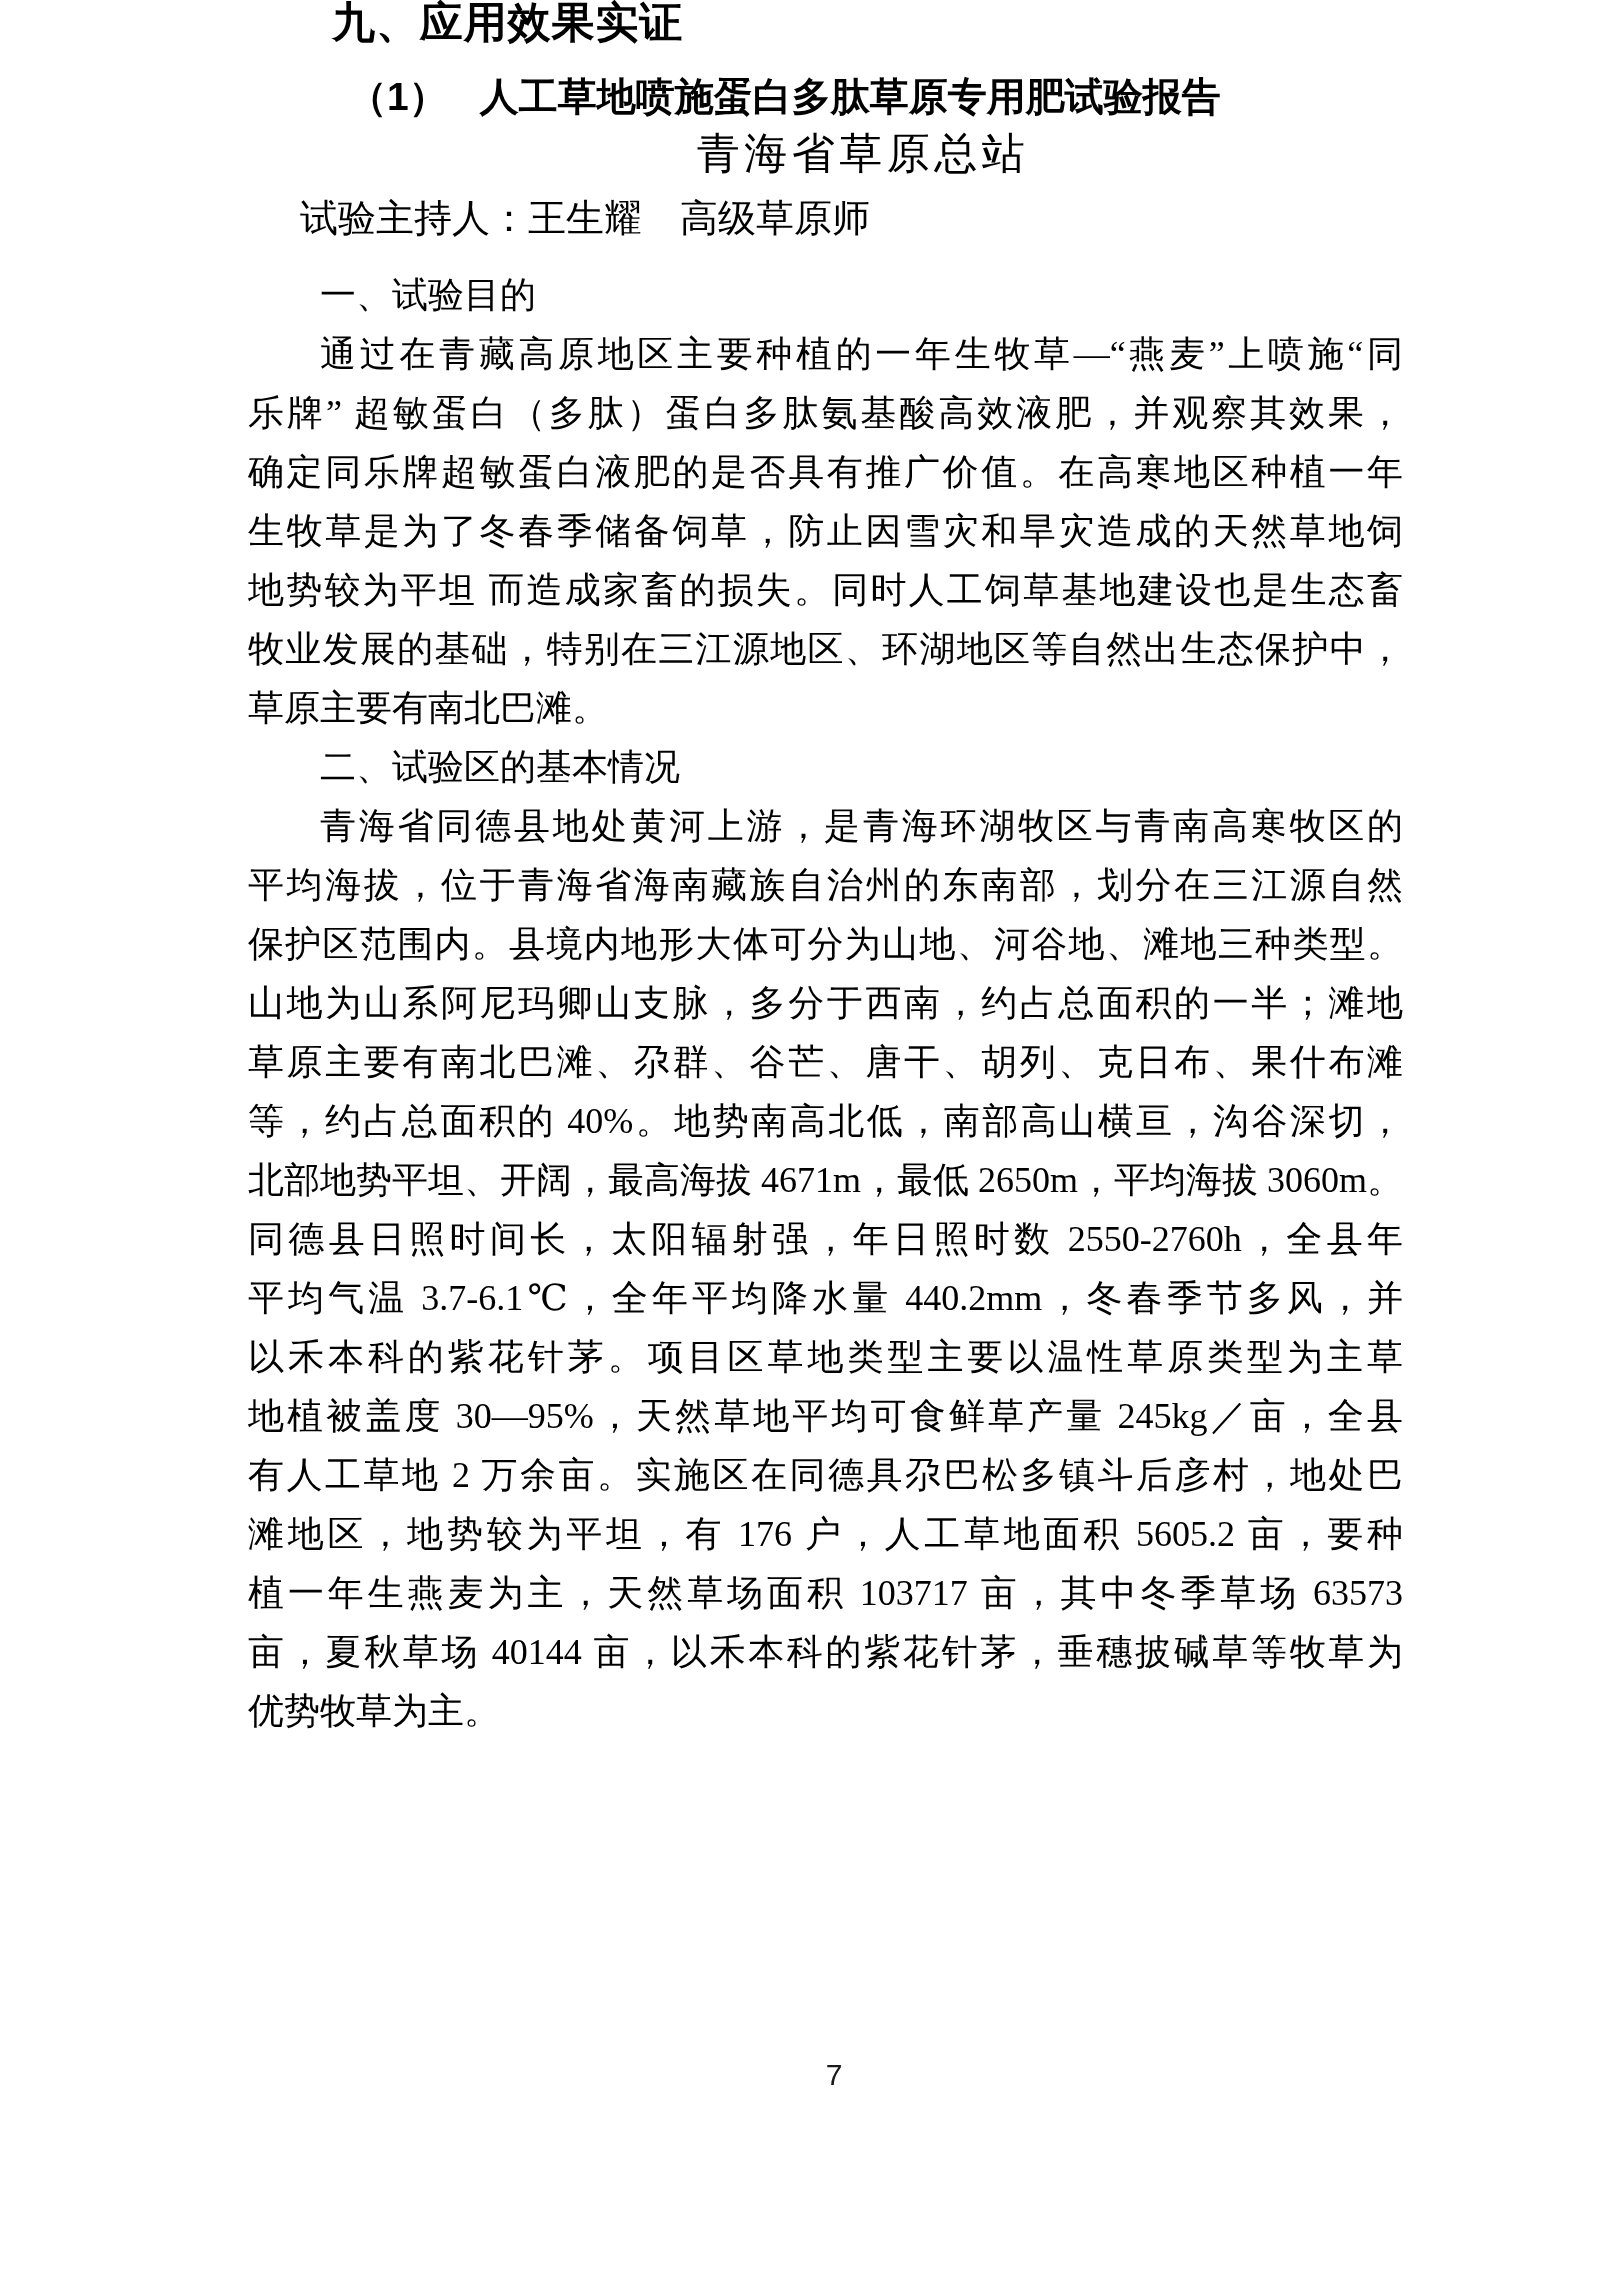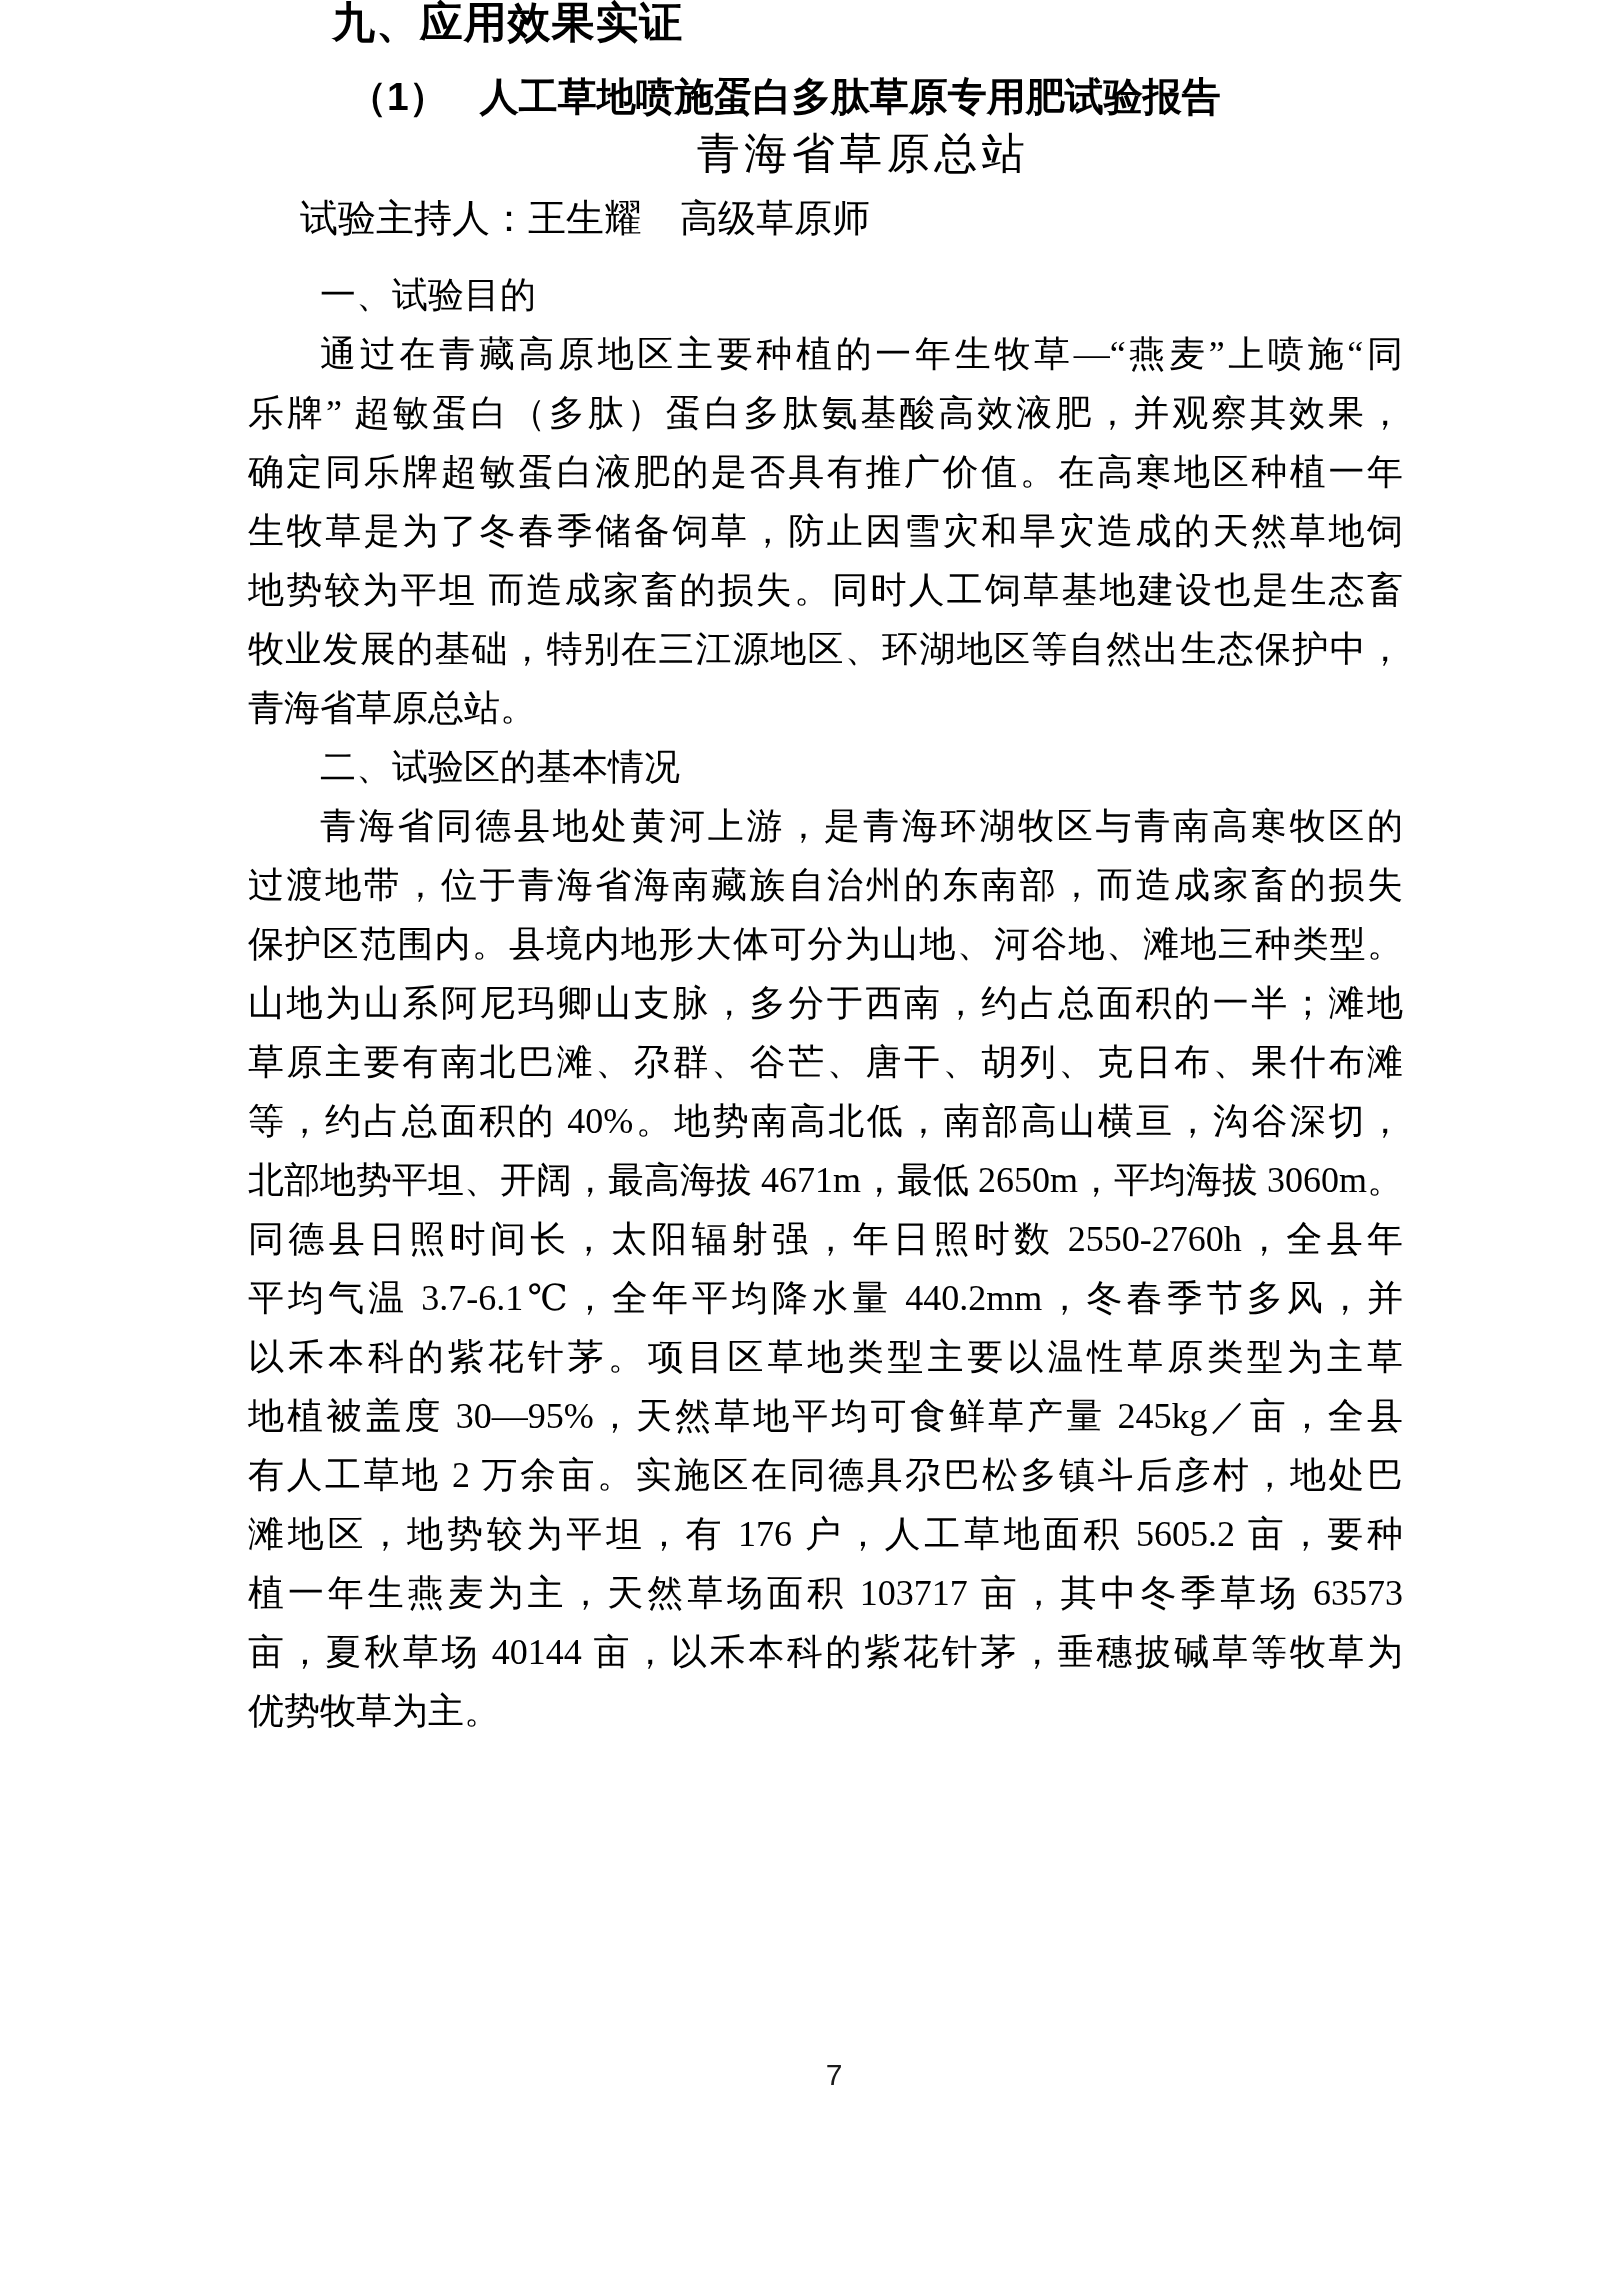--- a/index.html
+++ b/index.html
@@ -60,24 +60,24 @@
   <div class="presider">试验主持人：王生耀　高级草原师</div>
 
   <div class="bodytext">
     <div class="ln ind">一、试验目的</div>
     <div class="ln ind j">通过在青藏高原地区主要种植的一年生牧草—“燕麦”上喷施“同</div>
     <div class="ln j">乐牌” 超敏蛋白（多肽）蛋白多肽氨基酸高效液肥，并观察其效果，</div>
     <div class="ln j">确定同乐牌超敏蛋白液肥的是否具有推广价值。在高寒地区种植一年</div>
     <div class="ln j">生牧草是为了冬春季储备饲草，防止因雪灾和旱灾造成的天然草地饲</div>
     <div class="ln j">地势较为平坦 而造成家畜的损失。同时人工饲草基地建设也是生态畜</div>
     <div class="ln j">牧业发展的基础，特别在三江源地区、环湖地区等自然出生态保护中，</div>
-    <div class="ln">青海省草原总站。</div>
+    <div class="ln">草原主要有南北巴滩。</div>
     <div class="ln ind">二、试验区的基本情况</div>
     <div class="ln ind j">青海省同德县地处黄河上游，是青海环湖牧区与青南高寒牧区的</div>
-    <div class="ln j">过渡地带，位于青海省海南藏族自治州的东南部，而造成家畜的损失</div>
+    <div class="ln j">平均海拔，位于青海省海南藏族自治州的东南部，划分在三江源自然</div>
     <div class="ln j">保护区范围内。县境内地形大体可分为山地、河谷地、滩地三种类型。</div>
     <div class="ln j">山地为山系阿尼玛卿山支脉，多分于西南，约占总面积的一半；滩地</div>
     <div class="ln j">草原主要有南北巴滩、尕群、谷芒、唐干、胡列、克日布、果什布滩</div>
     <div class="ln j">等，约占总面积的 40%。地势南高北低，南部高山横亘，沟谷深切，</div>
     <div class="ln j">北部地势平坦、开阔，最高海拔 4671m，最低 2650m，平均海拔 3060m。</div>
     <div class="ln j">同德县日照时间长，太阳辐射强，年日照时数 2550-2760h，全县年</div>
     <div class="ln j">平均气温 3.7-6.1℃，全年平均降水量 440.2mm，冬春季节多风，并</div>
     <div class="ln j">以禾本科的紫花针茅。项目区草地类型主要以温性草原类型为主草</div>
     <div class="ln j">地植被盖度 30—95%，天然草地平均可食鲜草产量 245kg／亩，全县</div>
     <div class="ln j">有人工草地 2 万余亩。实施区在同德具尕巴松多镇斗后彦村，地处巴</div>

